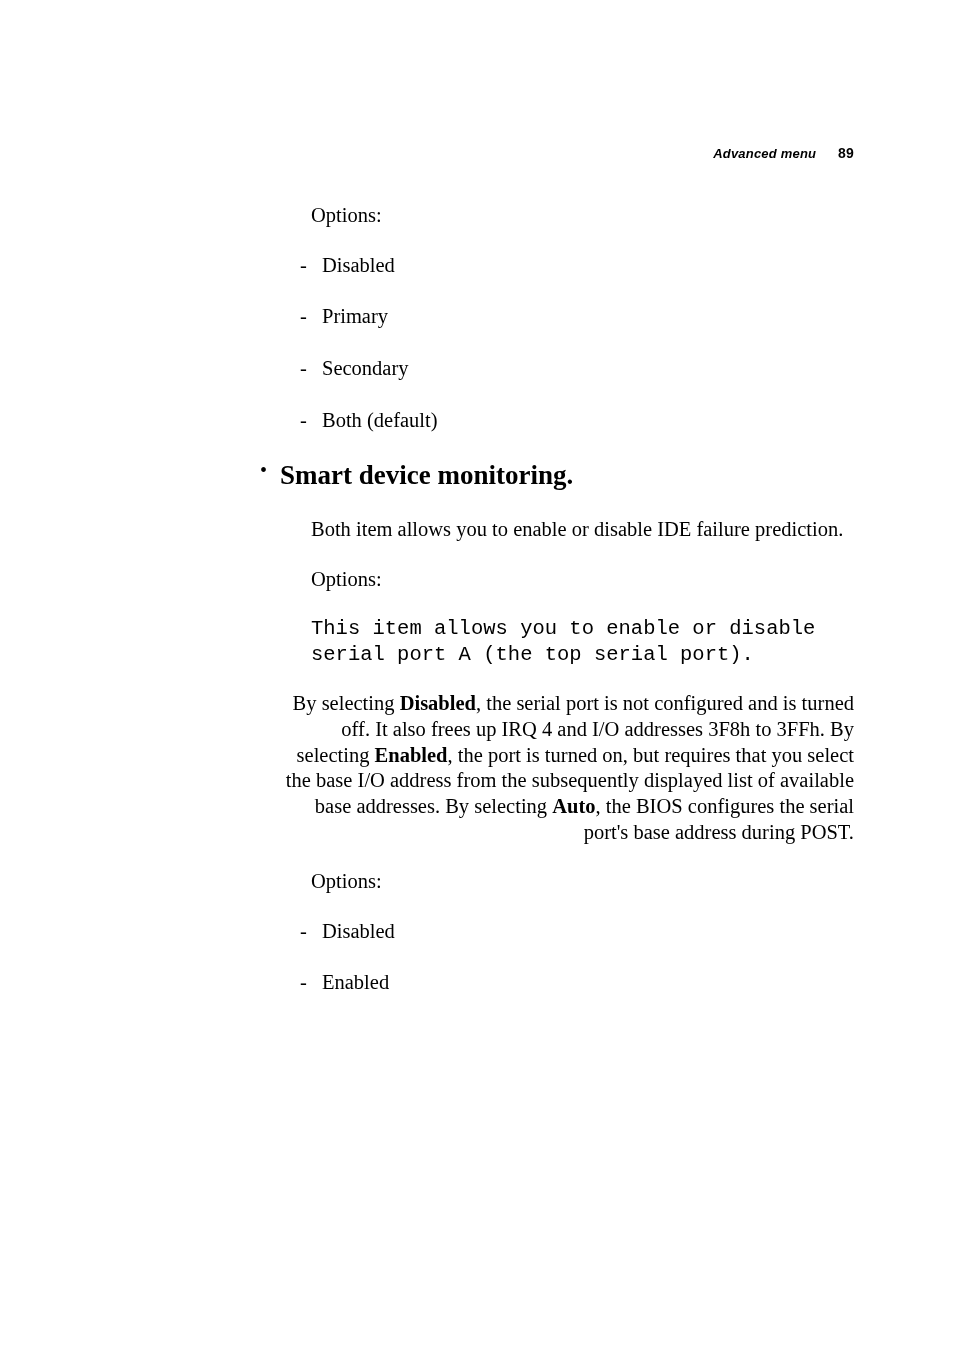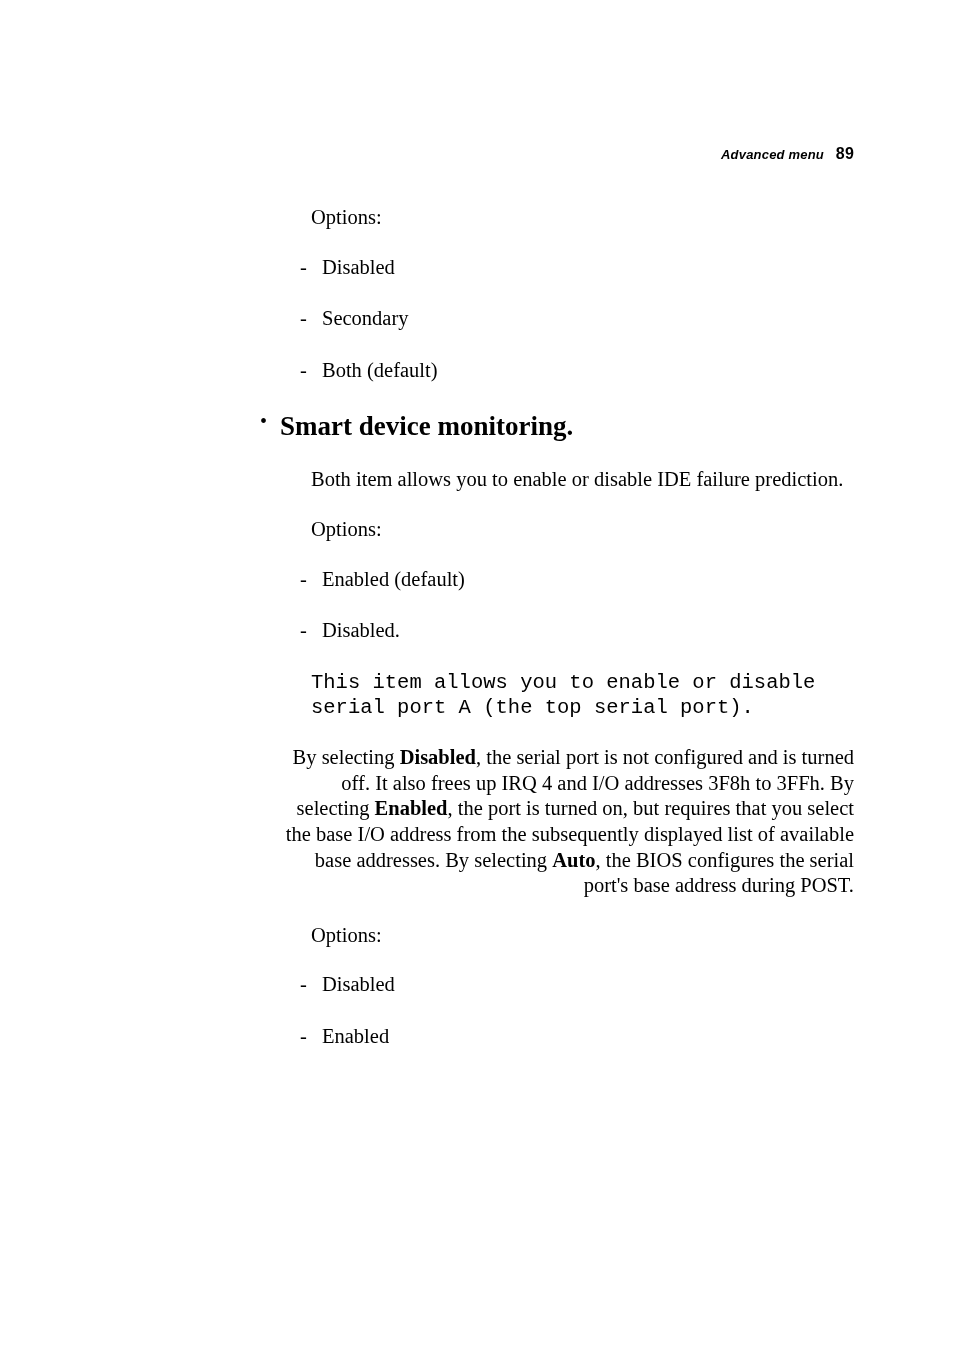--- a/index.html
+++ b/index.html
@@ -22,22 +22,22 @@
       text-align: right;
       font-family: Helvetica, Arial, sans-serif;
       font-size: 13px;
       font-weight: bold;
       font-style: italic;
       margin-bottom: 42px;
       letter-spacing: 0.2px;
     }
     .header .pagenum {
       font-style: normal;
-      font-size: 16px;
-      margin-left: 8px;
+      font-size: 14px;
+      margin-left: 18px;
     }
     .body-text {
       font-size: 20.5px;
       line-height: 1.25;
       margin-bottom: 24px;
     }
     .dash-list {
       list-style: none;
       padding-left: 20px;
     }
@@ -106,37 +106,34 @@
 
   <div class="header">
     <span>Advanced menu</span>
     <span class="pagenum">89</span>
   </div>
 
   <div class="bullet-body">
     <p class="body-text">Options:</p>
     <ul class="dash-list">
       <li>Disabled</li>
+      <li>Primary</li>
       <li>Secondary</li>
       <li>Both (default)</li>
     </ul>
   </div>
 
   <ul class="bullet-list">
     <li class="bullet-item">
       <span class="bullet-title">Smart device monitoring.</span>
     </li>
   </ul>
   <div class="bullet-body">
     <p class="body-text" style="margin-top:22px;">Both item allows you to enable or disable IDE failure prediction.</p>
     <p class="body-text">Options:</p>
-    <ul class="dash-list">
-      <li>Enabled (default)</li>
-      <li>Disabled.</li>
-    </ul>
   </div>
 
 
   <div class="bullet-body">
     <p class="body-text" style="margin-top:22px;font-family:Liberation Mono, monospace;">This item allows you to enable or disable serial port A (the top serial port).</p>
     <p class="para" style="margin-bottom:24px;">
       <span>By selecting </span><b>Disabled</b><span>, the serial port is not configured and is turned off. It also frees up IRQ 4 and I/O addresses 3F8h to 3FFh. By selecting </span><b>Enabled</b><span>, the port is turned on, but requires that you select the base I/O address from the subsequently displayed list of available base addresses. By selecting </span><b>Auto</b><span>, the BIOS configures the serial port's base address during POST.</span>
     </p>
     <p class="body-text">Options:</p>
     <ul class="dash-list">

